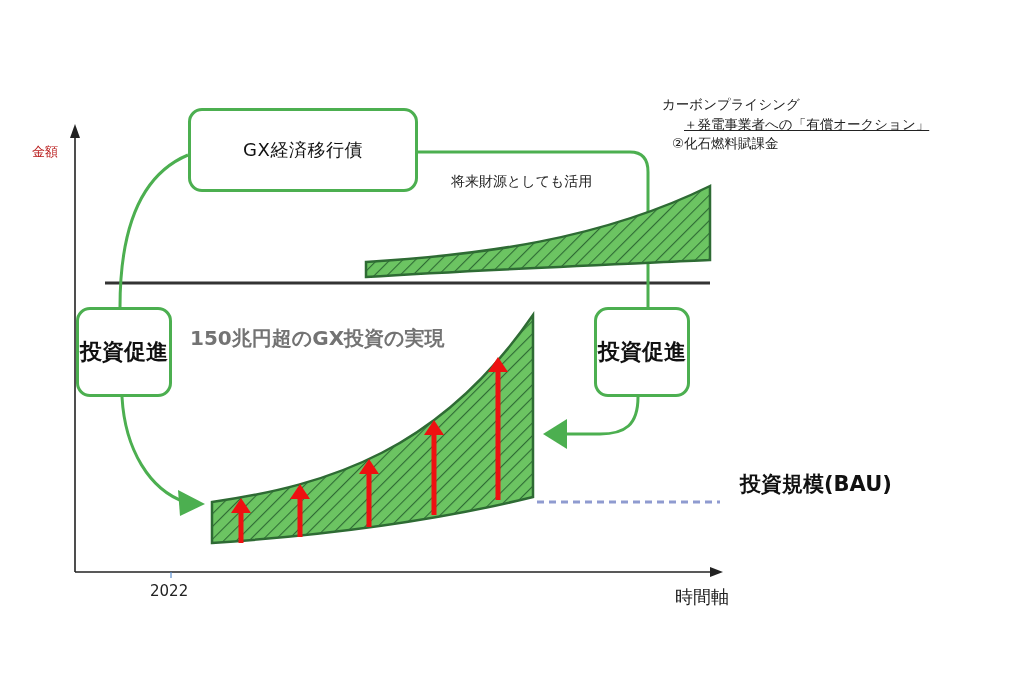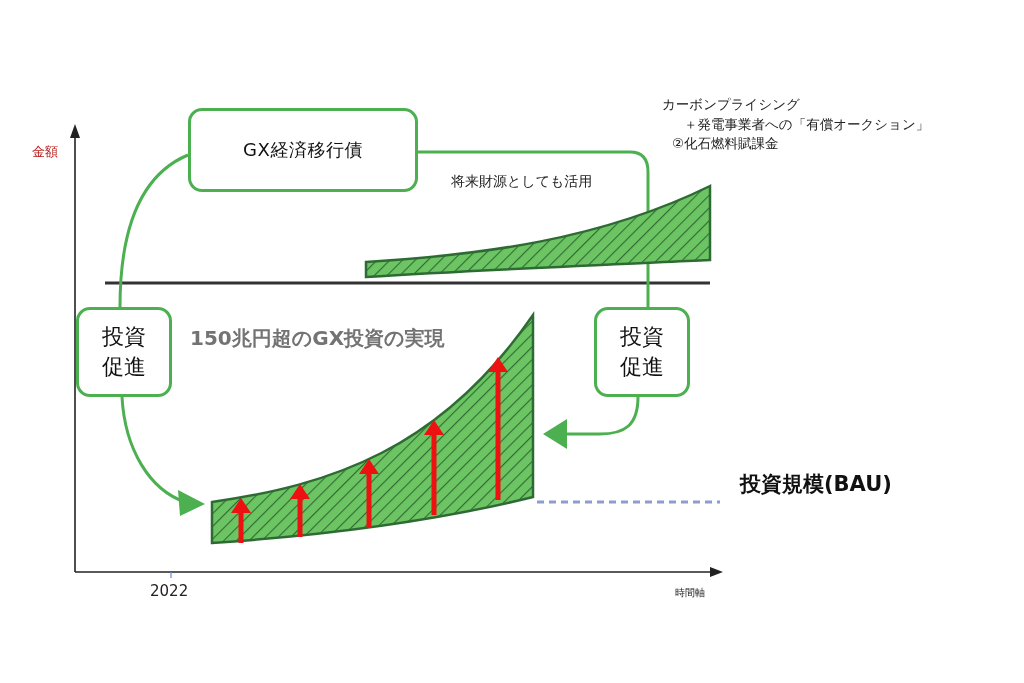--- a/index.html
+++ b/index.html
@@ -1,33 +1,33 @@
 <!DOCTYPE html>
 <html><head>
 <meta charset="utf-8">
 <style>
   html, body { margin: 0; padding: 0; background: #ffffff; }
   body { width: 1024px; height: 683px; position: relative; overflow: hidden;
          font-family: "DejaVu Sans", "Liberation Sans", sans-serif; color: #111; }
   svg.diagram { position: absolute; left: 0; top: 0; }
   .lbl { position: absolute; white-space: nowrap; line-height: 1; }
   .axis-y-label { left: 32px; top: 145px; font-size: 13px; color: #b91c1c; }
-  .axis-x-label { left: 635px; top: 588px; font-size: 10px; color: #222; padding-left: 40px; }
+  .axis-x-label { left: 635px; top: 588px; font-size: 18px; color: #222; padding-left: 40px; }
   .tick-label { left: 150px; top: 584px; font-size: 15px; color: #222; }
   .box { position: absolute; border: 3px solid #4caf50; border-radius: 14px; background: #fff;
          display: flex; align-items: center; justify-content: center; box-sizing: border-box; }
   .bond-box { left: 188px; top: 108px; width: 230px; height: 84px; font-size: 18px; font-weight: normal; letter-spacing: 0.5px; }
-  .promo-box { width: 96px; height: 90px; font-size: 22px; font-weight: normal; line-height: 1.35; text-align: center; flex-direction: column; }
+  .promo-box { width: 96px; height: 90px; font-size: 22px; font-weight: bold; line-height: 1.35; text-align: center; flex-direction: row; }
   .promo-left { left: 76px; top: 307px; }
   .promo-right { left: 594px; top: 307px; }
   .future-use { left: 451px; top: 174px; font-size: 14px; color: #222; }
   .cp-block { left: 662px; top: 95px; font-size: 13.5px; color: #222; line-height: 1.45; }
   .cp-block div { white-space: nowrap; }
   .cp-l1 { padding-left: 10px; }
-  .cp-l2 { padding-left: 22px; }
+  .cp-l2 { padding-left: 22px; text-decoration: underline; }
   .cp-l3 { padding-left: 10px; }
   .headline { left: 190px; top: 328px; font-size: 20px; font-weight: bold; color: #737373; }
   .bau-label { left: 740px; top: 474px; font-size: 21px; font-weight: bold; color: #111; }
 </style>
 </head>
 <body>
 
 <svg class="diagram" width="1024" height="683" viewBox="0 0 1024 683">
   <defs>
     <pattern id="hatch" patternUnits="userSpaceOnUse" width="9" height="9" patternTransform="rotate(45)">

